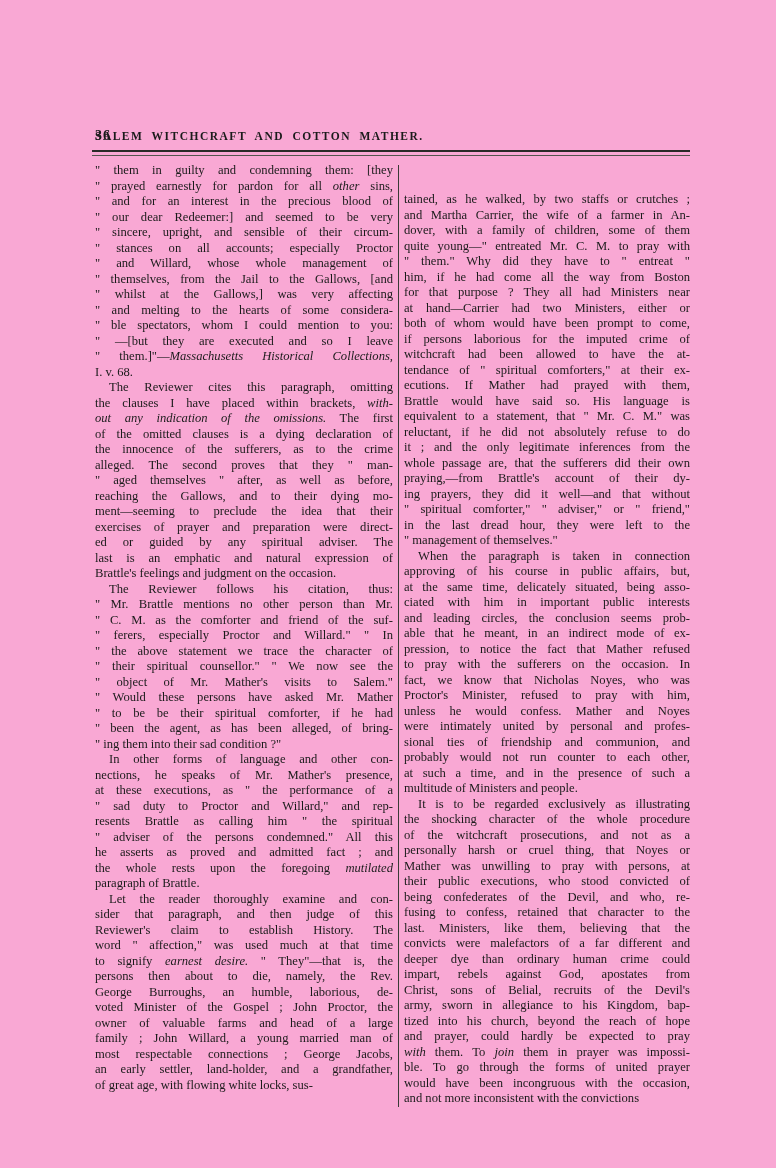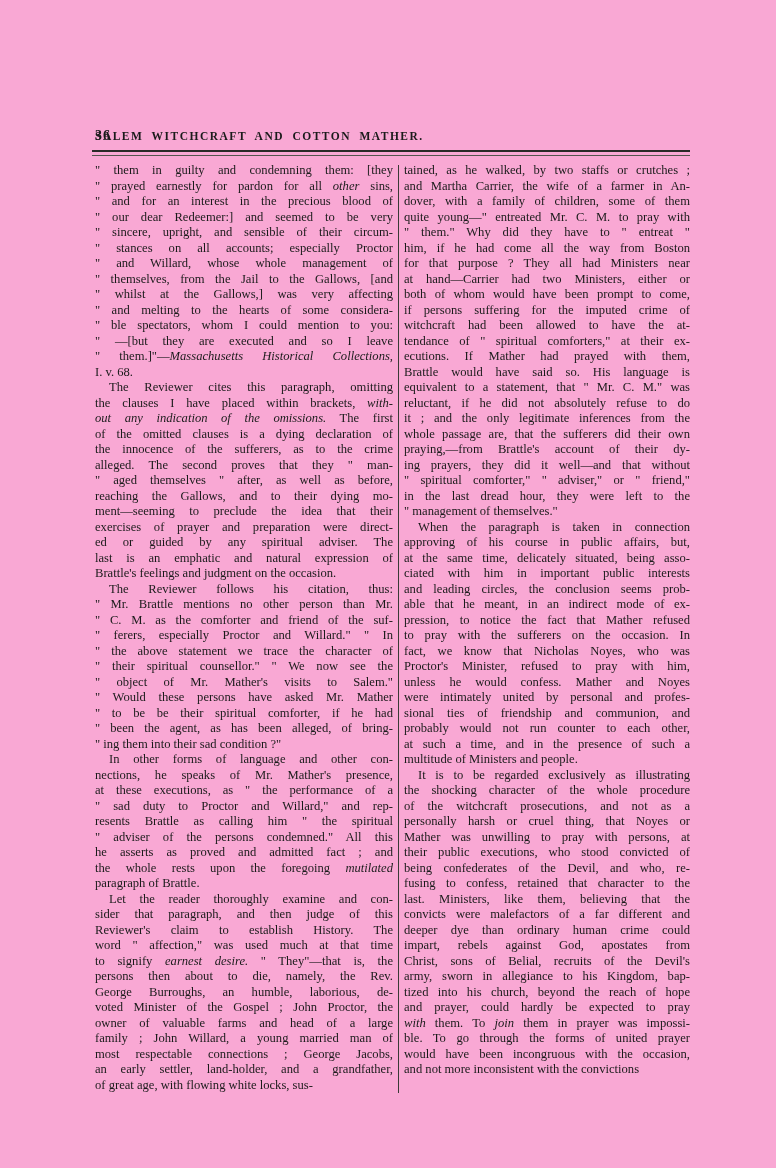--- a/index.html
+++ b/index.html
@@ -49,21 +49,21 @@
   }
   .content {
     position: absolute;
     top: 163px;
     left: 95px;
     right: 86px;
     display: flex;
     align-items: stretch;
   }
   .column { width: 298px; }
-  .column.right { width: 286px; }
+  .column.right { width: 286px; margin-top: 29px; }
   .col-divider {
     width: 1px;
     background: #3a3a36;
     margin: 2px 5px 0 5px;
   }
   .para { margin: 0; }
   .line {
     font-size: 12.6px;
     line-height: 15.5px;
     white-space: nowrap;
@@ -163,21 +163,21 @@
         <div class="para">
           <div class="line"><span>tained, as he walked, by two staffs or crutches ;</span></div>
           <div class="line"><span>and Martha Carrier, the wife of a farmer in An-</span></div>
           <div class="line"><span>dover, with a family of children, some of them</span></div>
           <div class="line"><span>quite young—" entreated Mr. C. M. to pray with</span></div>
           <div class="line"><span>" them."  Why did they have to " entreat "</span></div>
           <div class="line"><span>him, if he had come all the way from Boston</span></div>
           <div class="line"><span>for that purpose ?  They all had Ministers near</span></div>
           <div class="line"><span>at hand—Carrier had two Ministers, either or</span></div>
           <div class="line"><span>both of whom would have been prompt to come,</span></div>
-          <div class="line"><span>if persons suffering for the imputed crime of</span></div>
+          <div class="line"><span>if persons laborious for the imputed crime of</span></div>
           <div class="line"><span>witchcraft had been allowed to have the at-</span></div>
           <div class="line"><span>tendance of " spiritual comforters," at their ex-</span></div>
           <div class="line"><span>ecutions.  If Mather had prayed with them,</span></div>
           <div class="line"><span>Brattle would have said so.  His language is</span></div>
           <div class="line"><span>equivalent to a statement, that " Mr. C. M." was</span></div>
           <div class="line"><span>reluctant, if he did not absolutely refuse to do</span></div>
           <div class="line"><span>it ; and the only legitimate inferences from the</span></div>
           <div class="line"><span>whole passage are, that the sufferers did their own</span></div>
           <div class="line"><span>praying,—from Brattle's account of their dy-</span></div>
           <div class="line"><span>ing prayers, they did it well—and that without</span></div>

